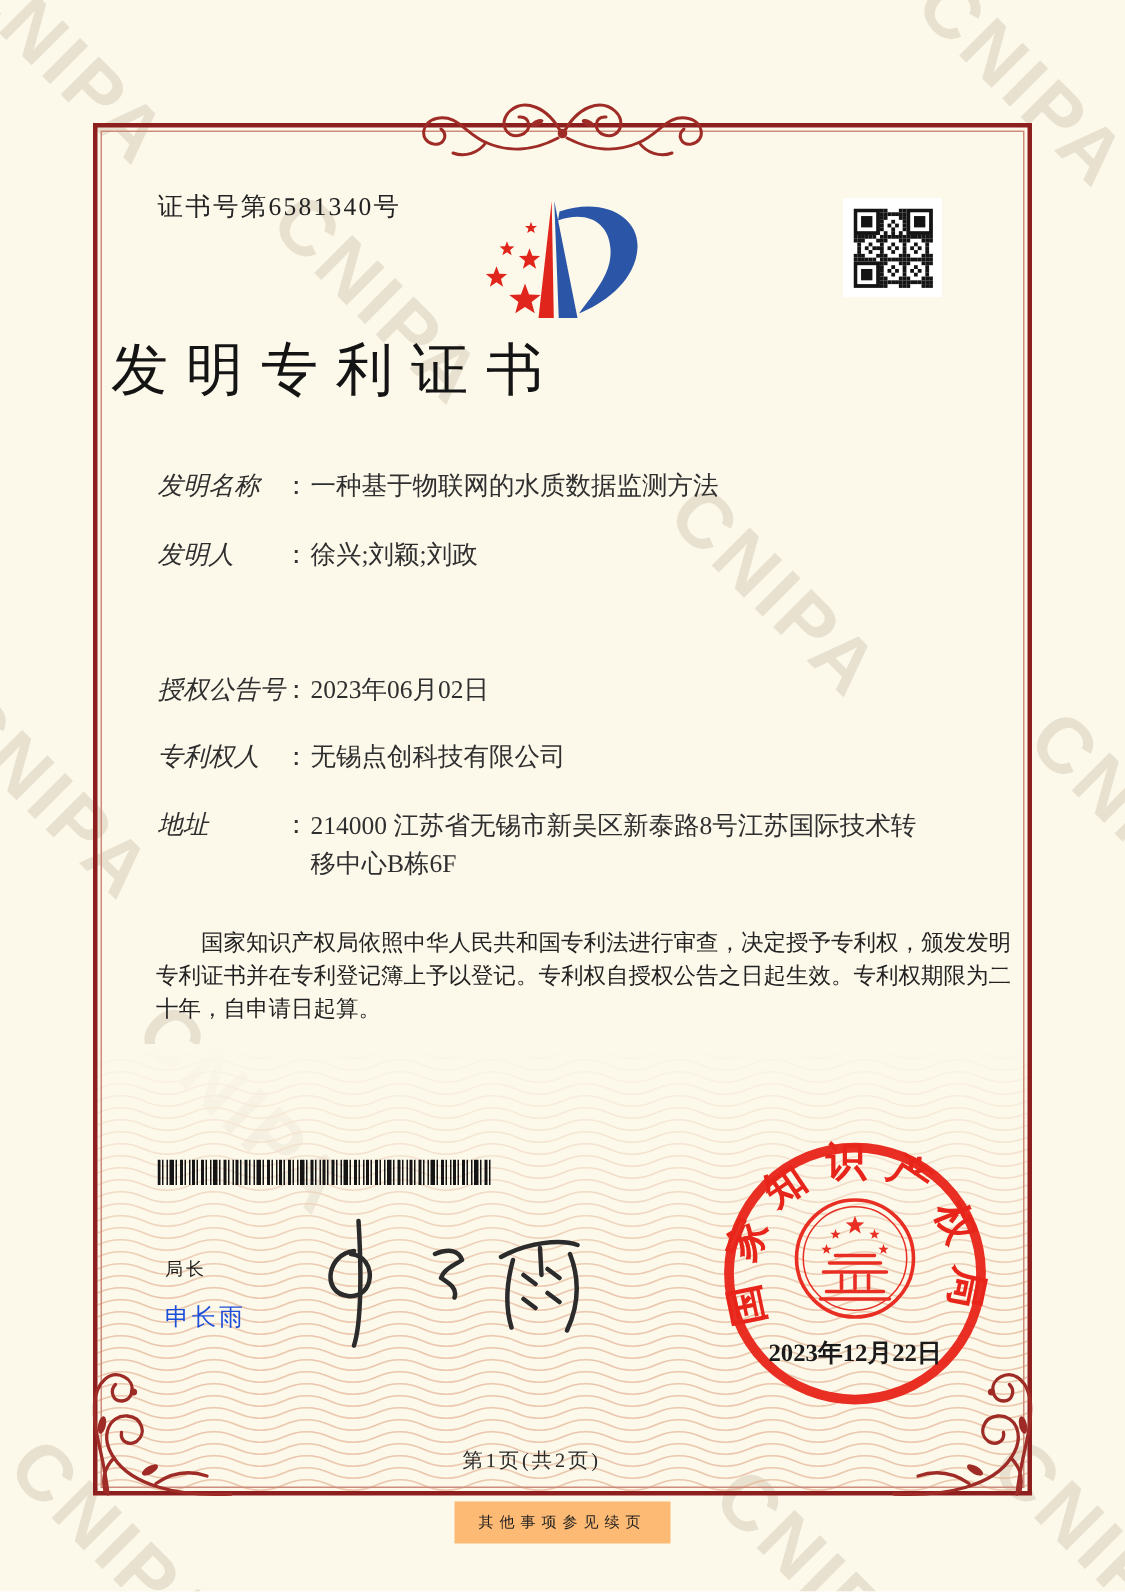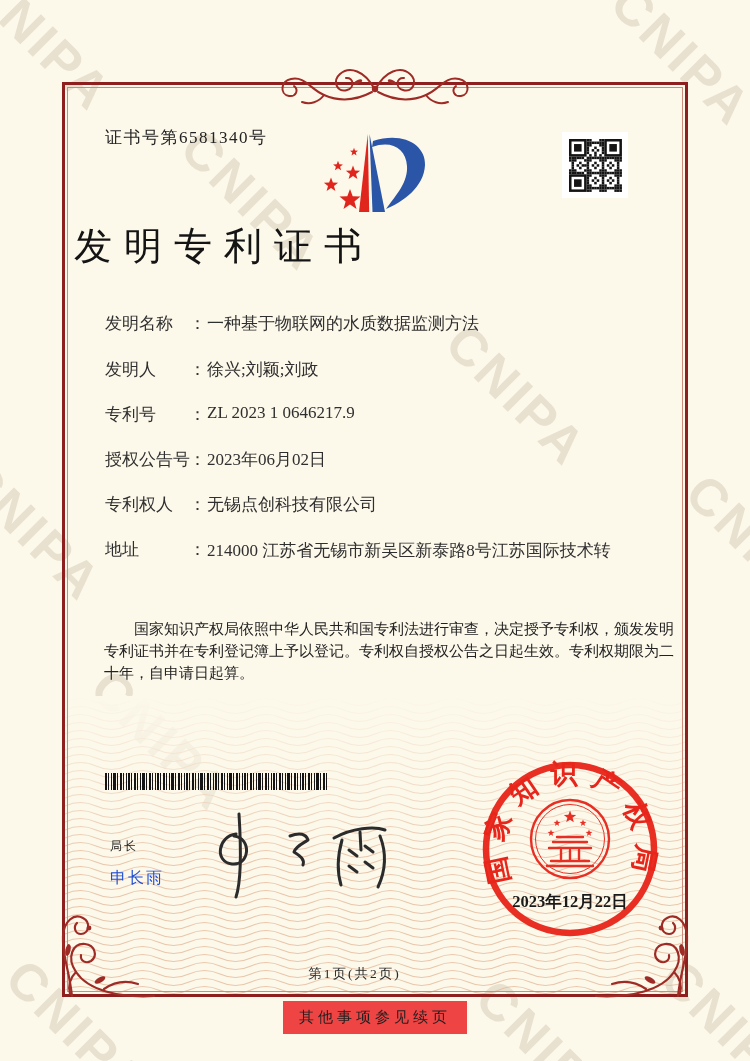--- a/index.html
+++ b/index.html
@@ -15,38 +15,38 @@
       font-weight:700;font-size:52px;letter-spacing:3px;color:rgba(172,158,132,.26);
       transform:rotate(45deg);white-space:nowrap;z-index:1;pointer-events:none;}
   .frame{position:absolute;left:62px;top:82px;width:626px;height:915px;
          border:3px solid var(--border-red);z-index:2;}
   .frame-inner{position:absolute;inset:2px;border:1px solid var(--inner-red);}
   .abs{position:absolute;z-index:3;}
   .cert-no{left:105px;top:126px;font-size:17px;letter-spacing:1.5px;color:#222;text-align:center;}
   .title{left:62px;top:221px;width:574px;text-align:left;font-size:38px;
          letter-spacing:12px;text-indent:12px;color:#141414;}
   .field-row{left:105px;font-size:17px;color:var(--ink);white-space:nowrap;z-index:3;position:absolute;}
-  .flabel{display:inline-block;width:84px;text-align:justify;vertical-align:top;color:#2f2f2f;}
+  .flabel{display:inline-block;width:84px;text-align:justify;vertical-align:top;color:#2f2f2f;font-style:italic;}
   .flabel::after{content:"";display:inline-block;width:100%;}
   .fcolon{display:inline-block;width:18px;vertical-align:top;}
   .fvalue{display:inline-block;vertical-align:top;color:#2f2f2f;}
   .addr-lines div{line-height:25px;}
   .pair2{position:absolute;left:253px;top:0;white-space:nowrap;}
   .pair2 .flabel{width:86px;}
   .body-text{left:104px;top:618px;width:570px;z-index:3;position:absolute;
              font-size:15px;line-height:22px;color:#222;text-align:justify;}
   .body-text p{text-indent:2em;margin-bottom:9px;}
   .sig-title{left:110px;top:838px;font-family:"Liberation Sans","DejaVu Sans",sans-serif;
              font-size:12px;font-weight:500;color:#1d1d1d;letter-spacing:2px;}
   .sig-name{left:110px;top:868px;font-family:"Liberation Sans","DejaVu Sans",sans-serif;
             font-size:16px;font-weight:500;color:#1d4ed8;letter-spacing:2px;}
   .page-no{left:62px;top:965px;width:585px;text-align:center;font-size:13.5px;
            letter-spacing:2px;color:#2a2a2a;}
-  .note-box{left:50%;transform:translateX(-50%);top:1001px;background:#ef4444;
-            padding:7px 16px;font-size:15px;letter-spacing:4px;color:#1f1f1f;z-index:3;position:absolute;}
+  .note-box{left:50%;transform:translateX(-50%);top:1001px;background:#fdba74;
+            padding:7px 16px;font-size:10px;letter-spacing:4px;color:#1f1f1f;z-index:3;position:absolute;}
   .qr-box{left:562px;top:132px;width:66px;height:66px;background:#fff;z-index:3;position:absolute;
           display:flex;align-items:center;justify-content:center;}
   svg{display:block}
 </style>
 </head>
 <body>
 
 <div class="page">
 
   <svg class="abs" id="waves" style="left:65px;top:696px;z-index:2" width="620" height="299" viewBox="0 0 620 299">
@@ -345,31 +345,28 @@
   </div>
 
   <div class="abs title">发明专利证书</div>
 
   <div class="field-row" style="top:312px">
     <span class="flabel">发明名称</span><span class="fcolon">：</span><span class="fvalue">一种基于物联网的水质数据监测方法</span>
   </div>
   <div class="field-row" style="top:358px">
     <span class="flabel">发明人</span><span class="fcolon">：</span><span class="fvalue">徐兴;刘颖;刘政</span>
   </div>
-  <div class="field-row" style="top:403px">
-    <span class="flabel">专利号</span><span class="fcolon">：</span><span class="fvalue">ZL 2023 1 0646217.9</span>
-  </div>
   <div class="field-row" style="top:448px">
     <span class="flabel">授权公告号</span><span class="fcolon">：</span><span class="fvalue">2023年06月02日</span>
   </div>
   <div class="field-row" style="top:493px">
     <span class="flabel">专利权人</span><span class="fcolon">：</span><span class="fvalue">无锡点创科技有限公司</span>
   </div>
   <div class="field-row" style="top:538px">
-    <span class="flabel">地址</span><span class="fcolon">：</span><span class="fvalue addr-lines"><div>214000 江苏省无锡市新吴区新泰路8号江苏国际技术转</div></span>
+    <span class="flabel">地址</span><span class="fcolon">：</span><span class="fvalue addr-lines"><div>214000 江苏省无锡市新吴区新泰路8号江苏国际技术转</div><div>移中心B栋6F</div></span>
   </div>
 
   <div class="body-text">
     <p>国家知识产权局依照中华人民共和国专利法进行审查，决定授予专利权，颁发发明专利证书并在专利登记簿上予以登记。专利权自授权公告之日起生效。专利权期限为二十年，自申请日起算。</p>
   </div>
 
   <svg class="abs" id="barcode" style="left:105px;top:773px" width="226" height="17" viewBox="0 0 226 17">
       <rect x="0" y="0" width="2" height="17" fill="#141414"></rect>
       <rect x="3" y="0" width="1" height="17" fill="#141414"></rect>
       <rect x="6" y="0" width="1" height="17" fill="#141414"></rect>

